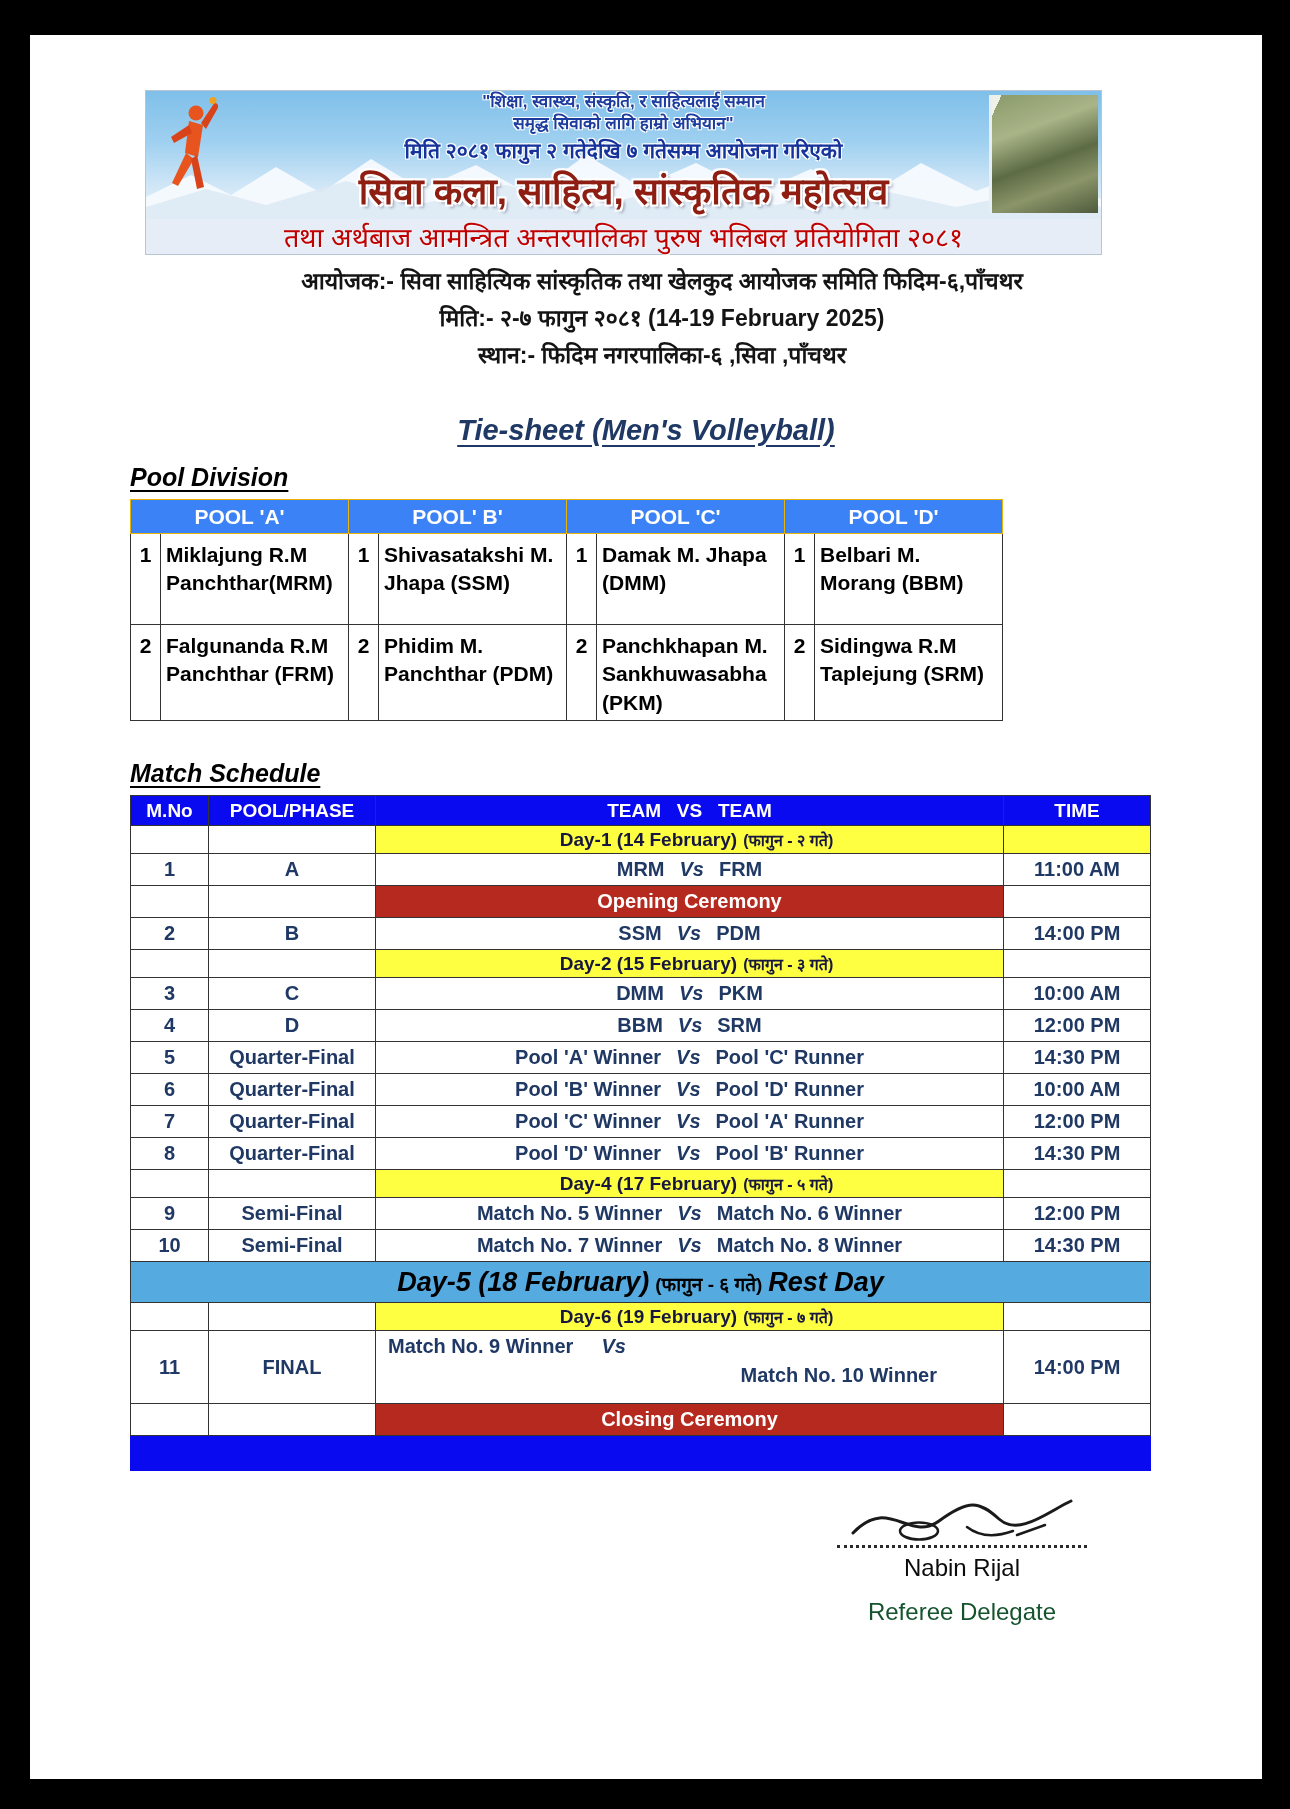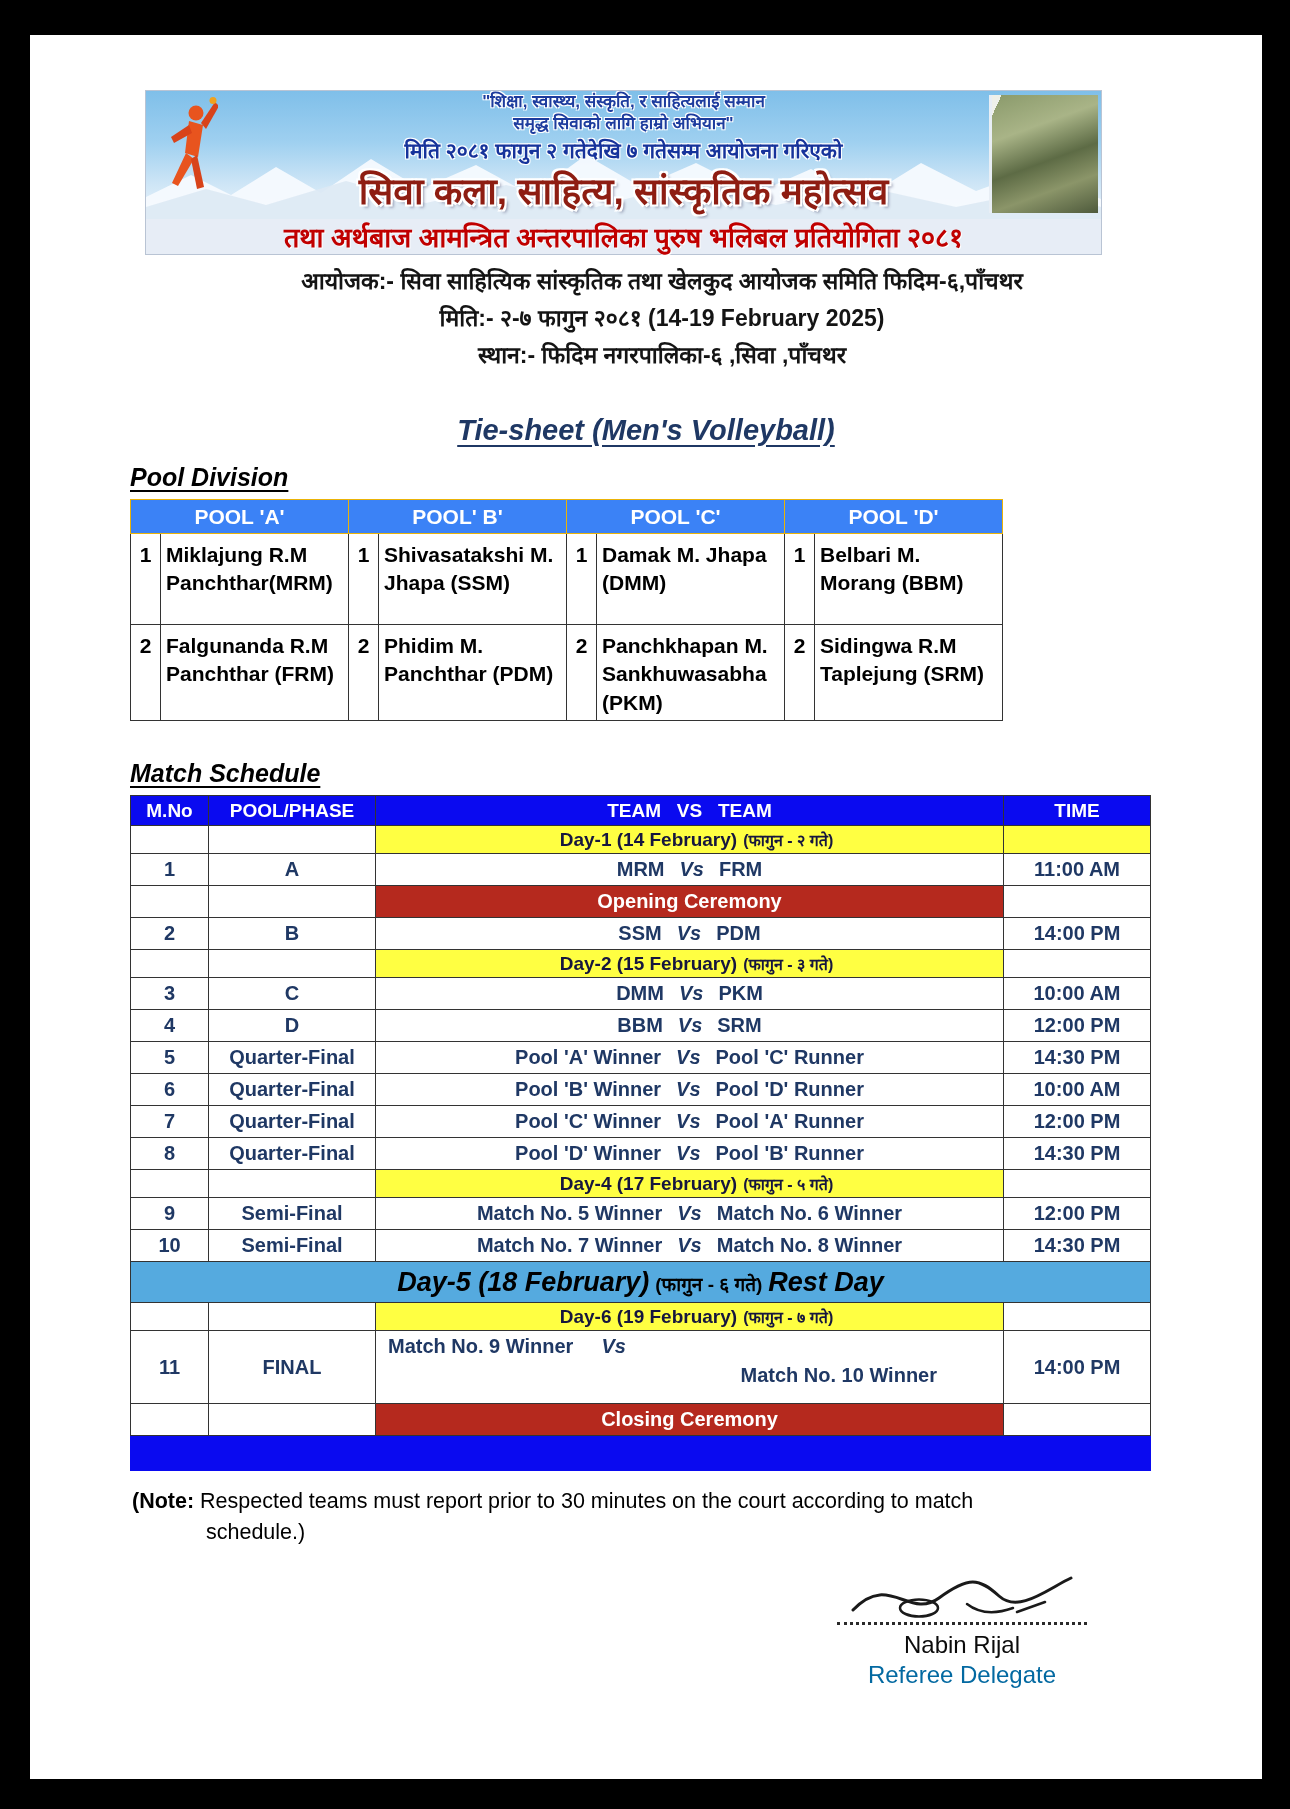--- a/index.html
+++ b/index.html
@@ -35,21 +35,21 @@
     text-shadow:-1px -1px 0 #fff,1px -1px 0 #fff,-1px 1px 0 #fff,1px 1px 0 #fff;
   }
   .b-title{
     position:relative;z-index:2;font-size:37px;font-weight:bold;color:#8e1d12;margin-top:0px;
     text-shadow:-2px -2px 0 #fff,2px -2px 0 #fff,-2px 2px 0 #fff,2px 2px 0 #fff,3px 3px 3px rgba(40,40,80,.45);
   }
   .banner-sub{
     height:35px;background:#e7edf6;display:flex;align-items:center;justify-content:center;
   }
   .banner-sub span{
-    color:#c00000;font-weight:bold;font-size:27px;
+    color:#c00000;font-weight:normal;font-size:27px;
     text-shadow:1px 1px 0 #fff;
   }
   
   .info-line{ text-align:center;font-size:23px;color:#141414;font-weight:600;margin-top:5px;margin-left:32px;}
   .info-line.first{margin-top:9px;}
   
   .tie-title{
     text-align:center;margin-top:44px;font-size:29px;font-weight:bold;font-style:italic;
     color:#1F3864;text-decoration:underline;text-underline-offset:5px;
   }
@@ -98,21 +98,21 @@
   .final-l2{text-align:right;padding-right:58px;margin-top:6px;}
   td.footer-bar{background:#0a0af0;height:34px;border:1px solid #0a0af0;}
   
   .note{margin:15px 0 0 102px;font-size:21.5px;color:#000;line-height:1.45;}
   .note .note-label{font-weight:bold;}
   .note .note-l2{margin-left:74px;}
   .sig{width:320px;margin:20px 140px 0 auto;text-align:center;}
   .sig .scrawl{display:block;margin:0 auto -6px auto;}
   .sig .dots{border-top:3px dotted #2a2a2a;width:250px;margin:0 auto;}
   .sig .sig-name{font-size:24px;color:#0b0b0b;margin-top:6px;}
-  .sig .sig-role{font-size:24px;color:#0369a1;margin-top:2px;}
+  .sig .sig-role{font-size:24px;color:#14532d;margin-top:16px;}
 </style>
 </head>
 <body data-name="scanned-document">
 
 <div class="page" data-name="document-page">
 
   <div class="banner" data-name="event-banner">
     <div class="banner-sky" data-name="banner-artwork">
       <svg class="mtn" data-name="mountains-graphic" viewBox="0 0 955 78" preserveAspectRatio="none">
         <path d="M0 78 L0 52 L45 30 L85 50 L130 22 L175 48 L225 14 L275 44 L330 20 L385 50 L440 10 L495 42 L550 18 L610 48 L665 24 L720 52 L775 18 L830 46 L885 26 L955 54 L955 78 Z" fill="#f6fafe" opacity="0.95"></path>
@@ -312,27 +312,20 @@
           <td data-name="phase-cell"></td>
           <td class="cer-cell" data-name="ceremony-banner">Closing Ceremony</td>
           <td data-name="time-cell"></td>
         </tr>
         <tr data-name="footer-bar-row">
           <td class="footer-bar" data-name="table-footer-bar" colspan="4"></td>
         </tr>
       </tbody>
   </table>
 
-  <div class="note" data-name="note-text">
-    <div>
-      <span class="note-label" data-name="note-label">(Note:</span>
-      <span data-name="note-line1">Respected teams must report prior to 30 minutes on the court according to match</span>
-    </div>
-    <div class="note-l2" data-name="note-line2">schedule.)</div>
-  </div>
 
   <div class="sig" data-name="signature-block">
     <svg class="scrawl" data-name="signature-scrawl" width="230" height="60" viewBox="0 0 230 60">
       <path d="M6 42 C 42 4, 62 52, 92 30 S 132 10, 152 28 S 202 20, 224 10" stroke="#1a1a1a" stroke-width="3" fill="none" stroke-linecap="round"></path>
       <ellipse cx="72" cy="40" rx="19" ry="8.5" stroke="#1a1a1a" stroke-width="2.5" fill="none"></ellipse>
       <path d="M120 36 q 18 14 46 4" stroke="#1a1a1a" stroke-width="2.5" fill="none" stroke-linecap="round"></path>
       <path d="M170 44 l 28 -10" stroke="#1a1a1a" stroke-width="2.5" fill="none" stroke-linecap="round"></path>
     </svg>
     <div class="dots" data-name="signature-line"></div>
     <div class="sig-name" data-name="signatory-name">Nabin Rijal</div>

